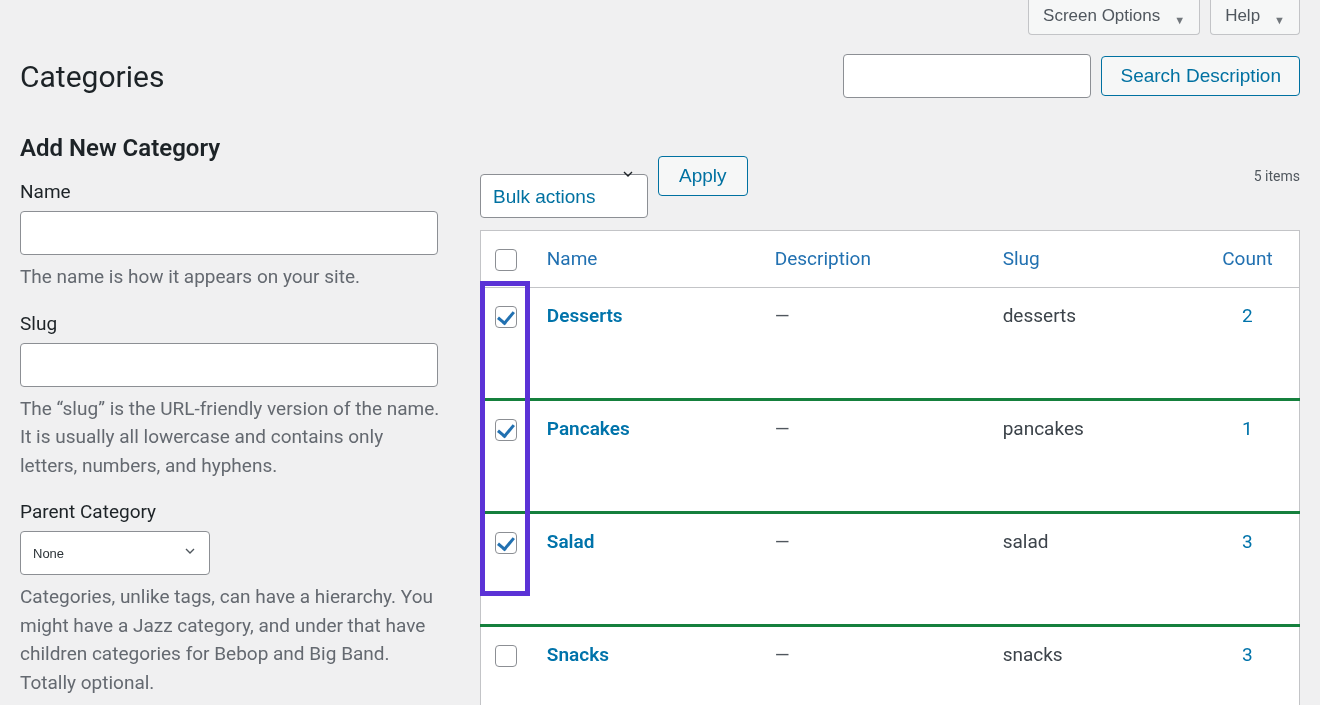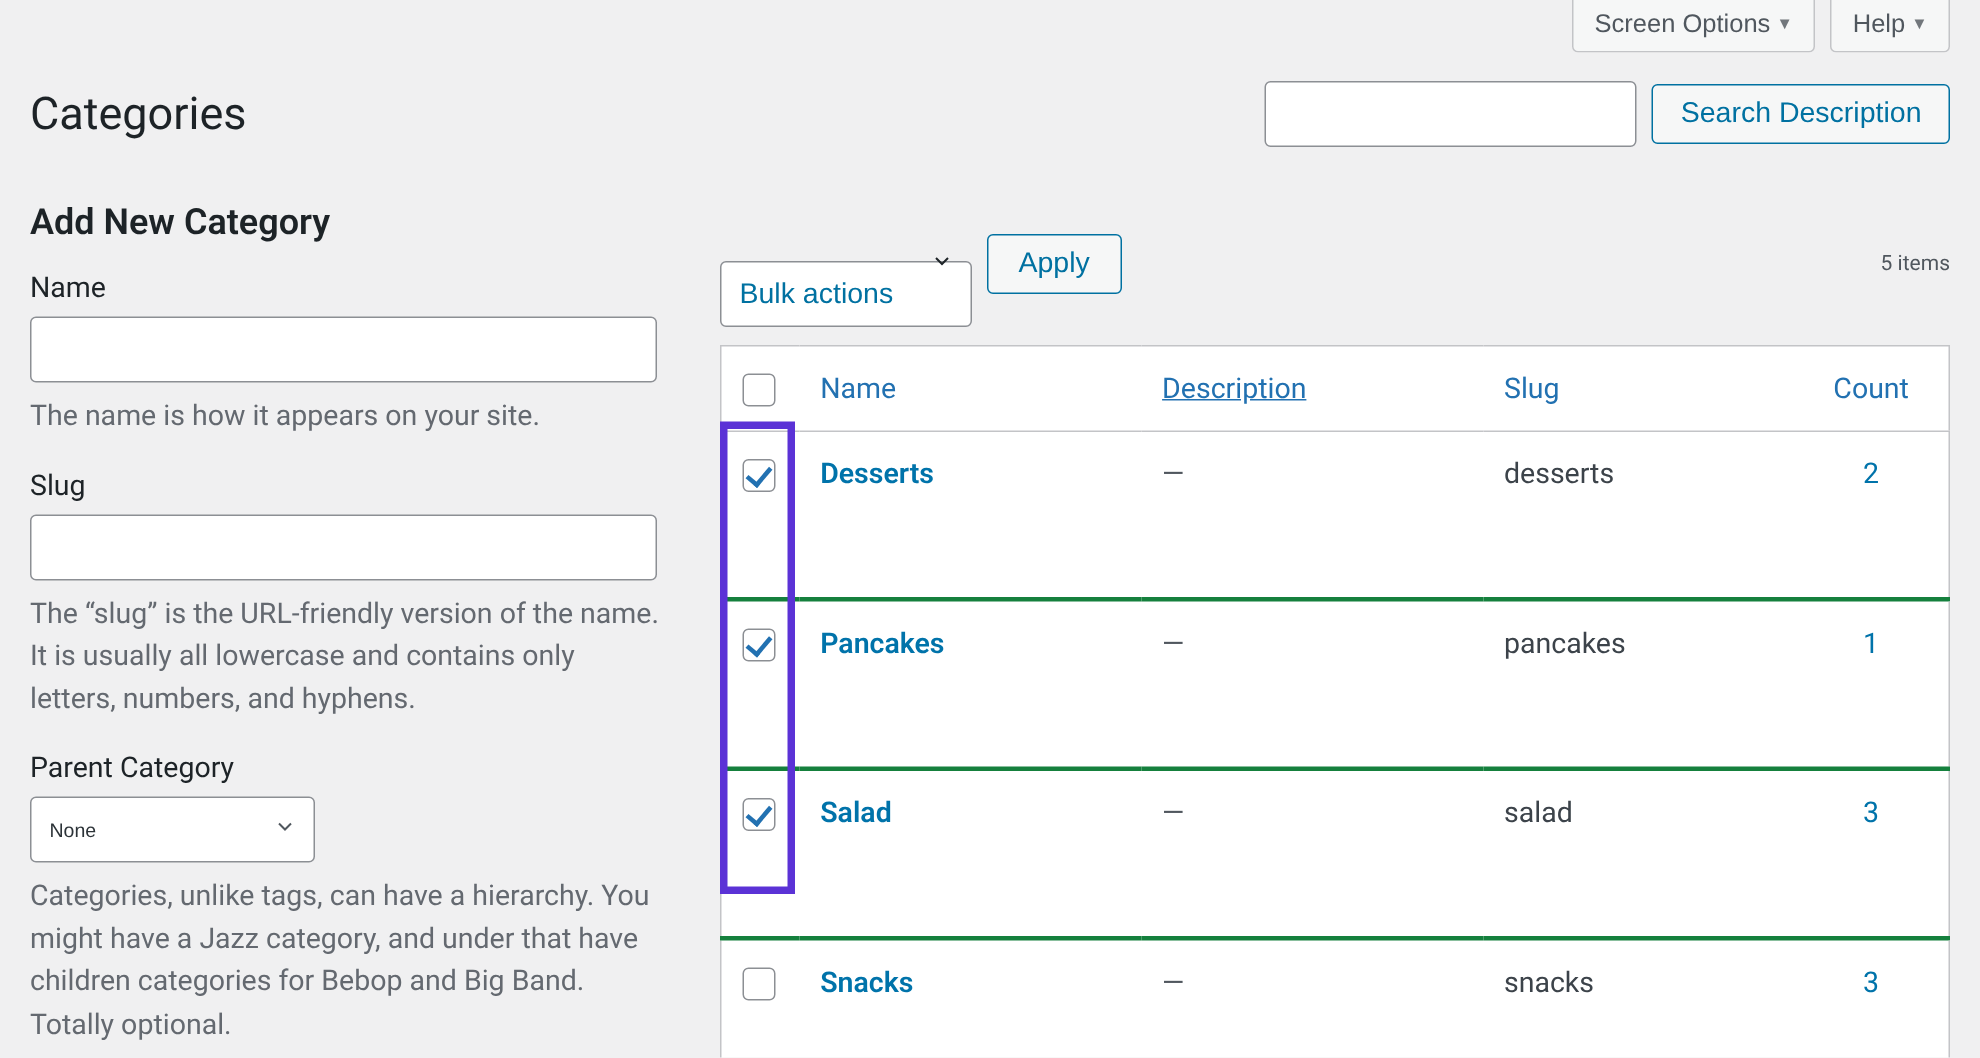--- a/index.html
+++ b/index.html
@@ -21,22 +21,22 @@
   }
   .tabbtn {
     background: #f6f7f7;
     border: 1px solid #c3c4c7;
     color: #50575e;
     font-size: 17px;
     padding: 6px 14px 8px 14px;
     border-top: none;
     border-radius: 0 0 4px 4px;
     display: inline-flex;
-    align-items: center;
-    gap: 2px;
+    align-items: flex-end;
+    gap: 12px;
     cursor: pointer;
   }
   .tabbtn .tri { font-size: 11px; color: #72777c; margin-left: 2px; }
   h1.page-title {
     font-size: 30px;
     font-weight: 400;
     margin: 24px 0 26px 0;
     color: #1d2327;
   }
   .searchrow {
@@ -171,21 +171,21 @@
     font-weight: 400;
     font-size: 19px;
     color: #2271b1;
     padding: 16px 14px;
     border-bottom: 1px solid #c3c4c7;
     background: #fff;
   }
   table.cattable thead th.countcol { text-align: center; }
   table.cattable thead th.checkcol { width: 48px; }
   table.cattable thead th.namecol { width: 220px; }
-  table.cattable thead th.desccol { width: 220px; text-decoration: underline; }
+  table.cattable thead th.desccol { width: 220px; }
   table.cattable thead th.slugcol { width: 200px; }
   table.cattable thead th.countcol { width: 100px; }
   table.cattable tbody tr { border-bottom: 3px solid #15803d; }
   table.cattable tbody tr:last-child { border-bottom: none; }
   table.cattable tbody td {
     padding: 16px 14px 70px 14px;
     font-size: 19px;
     vertical-align: top;
     color: #3c434a;
   }

